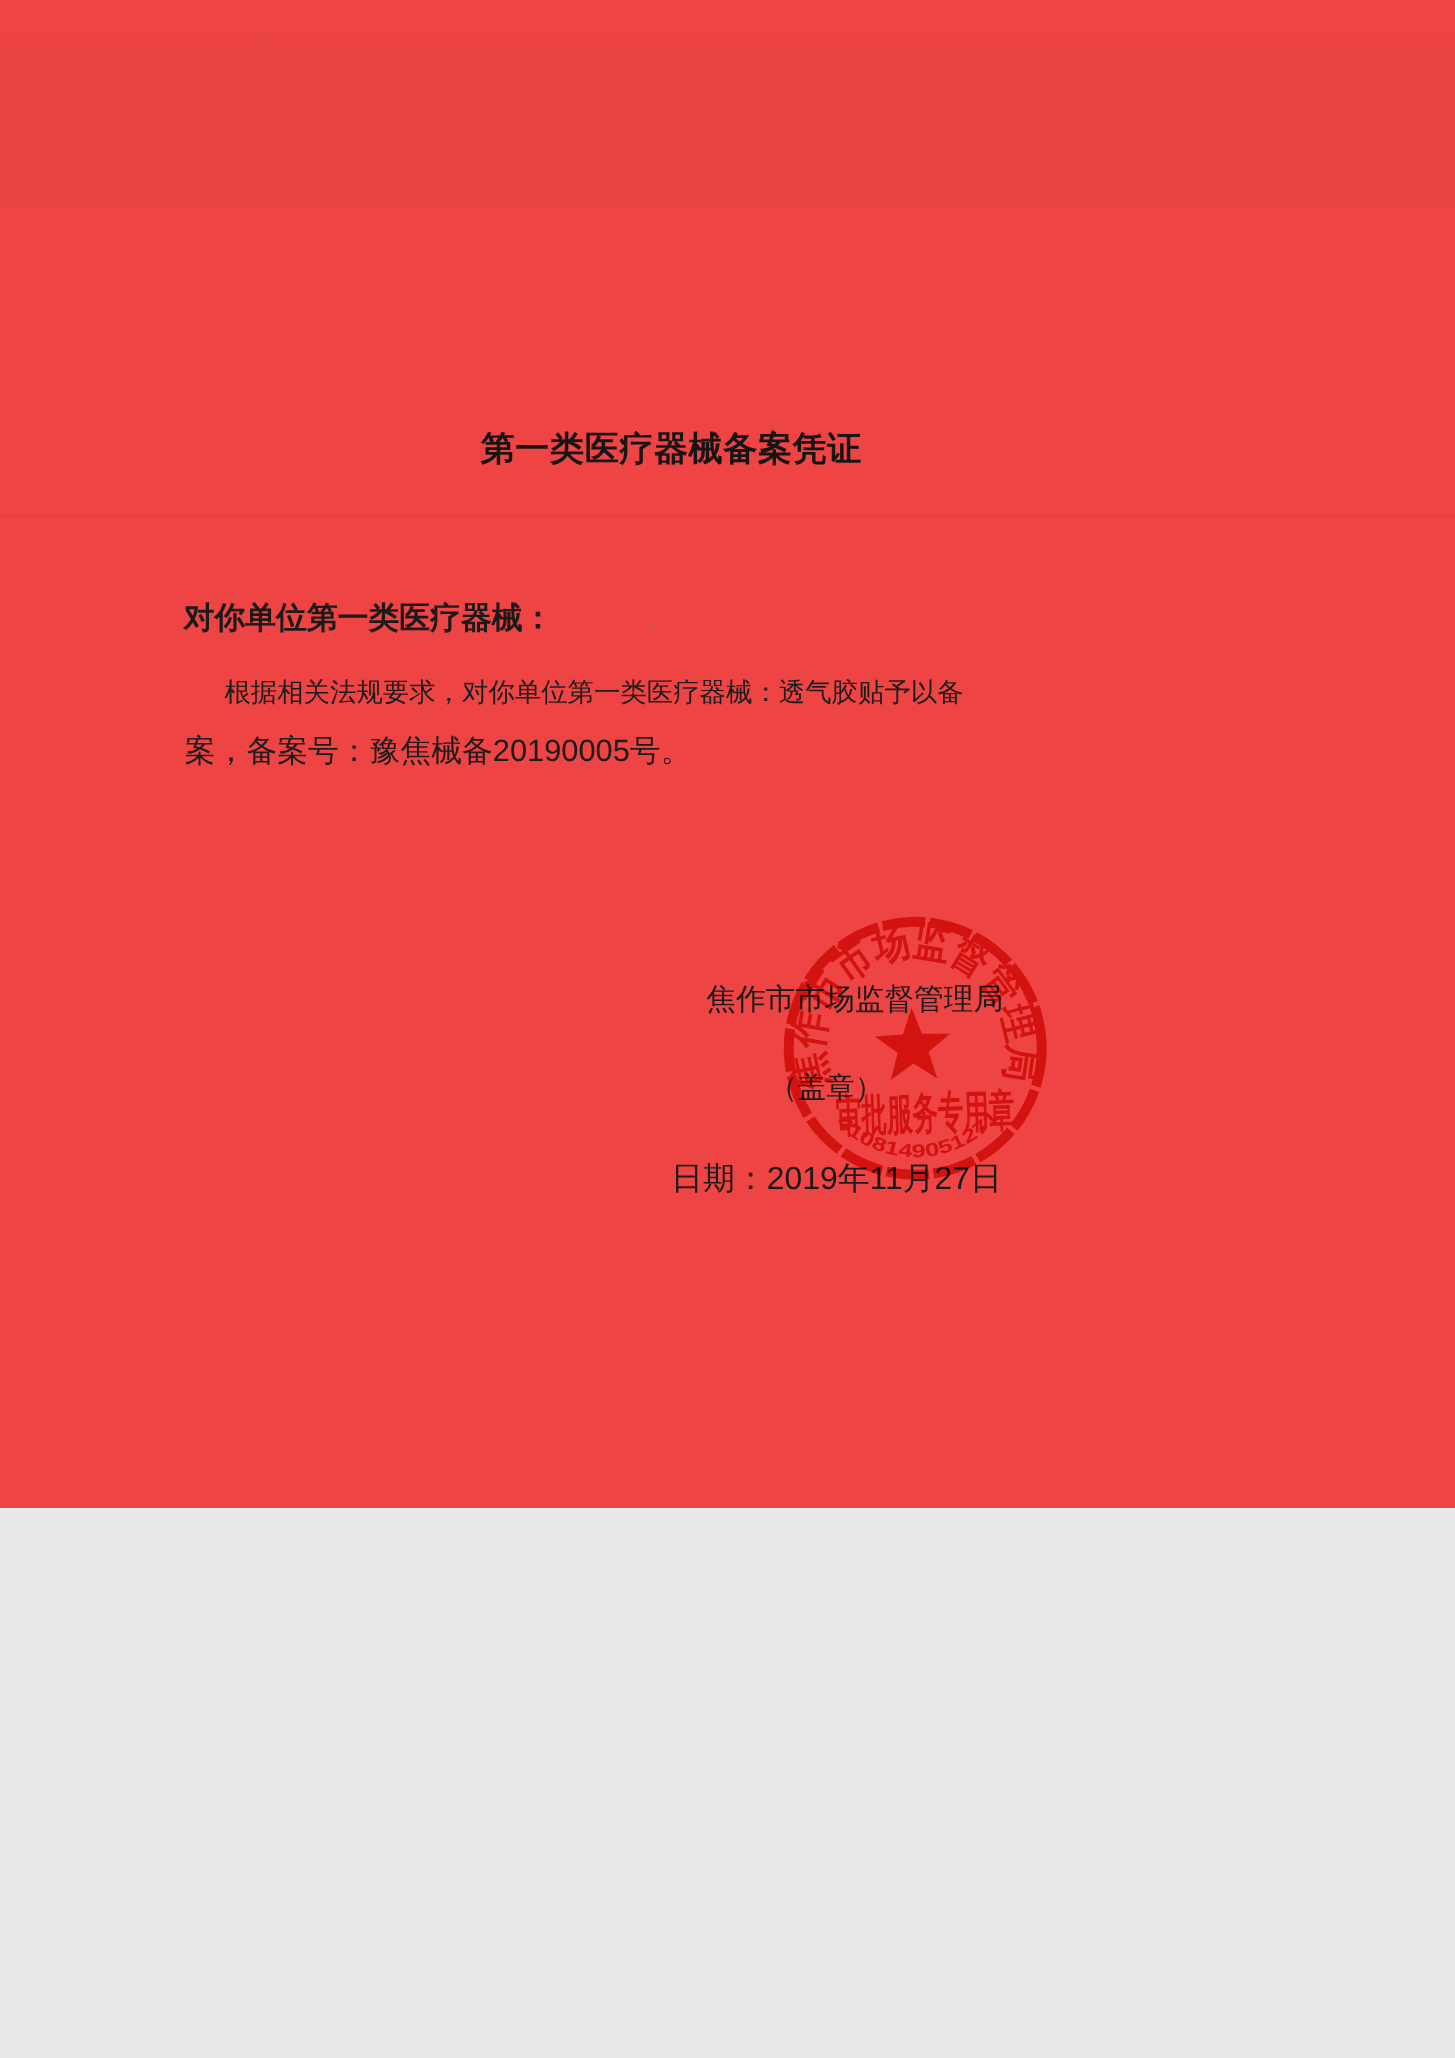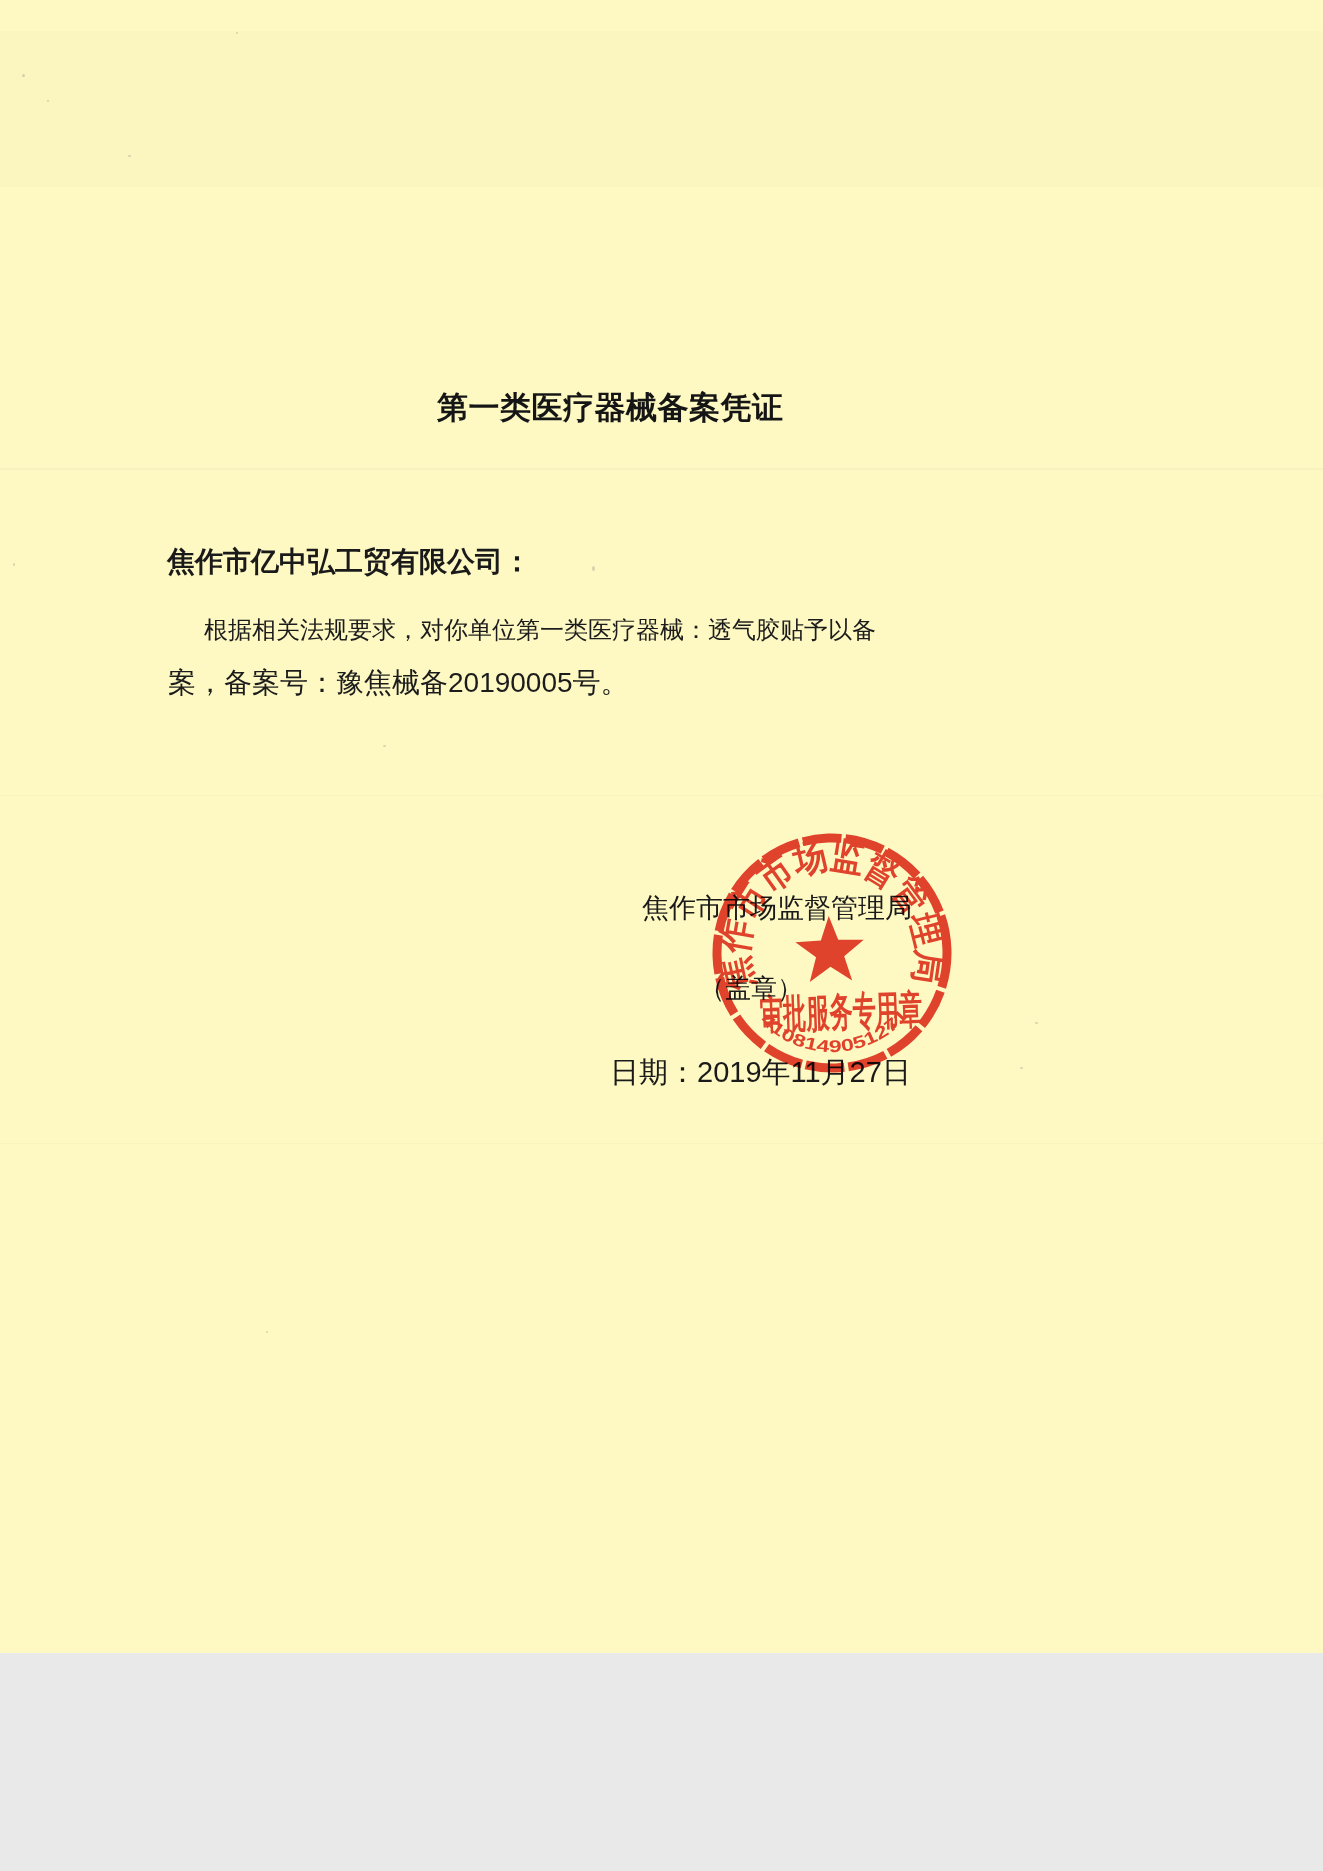--- a/index.html
+++ b/index.html
@@ -4,23 +4,23 @@
 <style>
   html, body {
     margin: 0;
     padding: 0;
     background: #e9e9e9;
     font-family: "Liberation Sans", sans-serif;
   }
   .page {
     position: relative;
     width: 1323px;
-    height: 1653px;
+    height: 1371px;
     margin: 0 auto;
-    background: #fef9c3;
+    background: #ef4444;
     overflow: hidden;
     color: #1d1d1d;
   }
   
   .scan-band { position: absolute; left: 0; width: 100%; pointer-events: none; }
   .band-a { top: 31px;  height: 156px; background: rgba(0,0,0,0.012); }
   .band-b { top: 468px; height: 2px;   background: rgba(0,0,0,0.028); }
   .band-c { top: 795px; height: 1px;   background: rgba(0,0,0,0.02); }
   .band-d { top: 1143px; height: 1px;  background: rgba(0,0,0,0.018); }
   .speck { position: absolute; border-radius: 50%; background: rgba(110,110,110,0.28); pointer-events: none; }
@@ -85,21 +85,21 @@
   <div class="speck" style="left:236px;top:32px;width:2px;height:2px"></div>
   <div class="speck" style="left:592px;top:566px;width:3px;height:5px"></div>
   <div class="speck" style="left:13px;top:563px;width:2px;height:3px"></div>
   <div class="speck" style="left:383px;top:745px;width:3px;height:2px"></div>
   <div class="speck" style="left:1035px;top:1022px;width:3px;height:2px"></div>
   <div class="speck" style="left:1020px;top:1067px;width:3px;height:2px"></div>
   <div class="speck" style="left:266px;top:1331px;width:2px;height:2px"></div>
 
   <div class="txt doc-title">第一类医疗器械备案凭证</div>
 
-  <div class="txt addressee">焦作市亿中弘工贸有限公司：</div>
+  <div class="txt addressee">对你单位第一类医疗器械：</div>
 
   <div class="txt body-line1">根据相关法规要求，对你单位第一类医疗器械：透气胶贴予以备</div>
   <div class="txt body-line2">案，备案号：豫焦械备20190005号。</div>
 
   <div class="txt issuer">焦作市市场监督管理局</div>
 
   <div class="txt seal-note">（盖章）</div>
 
   <div class="txt date-line">日期：2019年11月27日</div>
 

